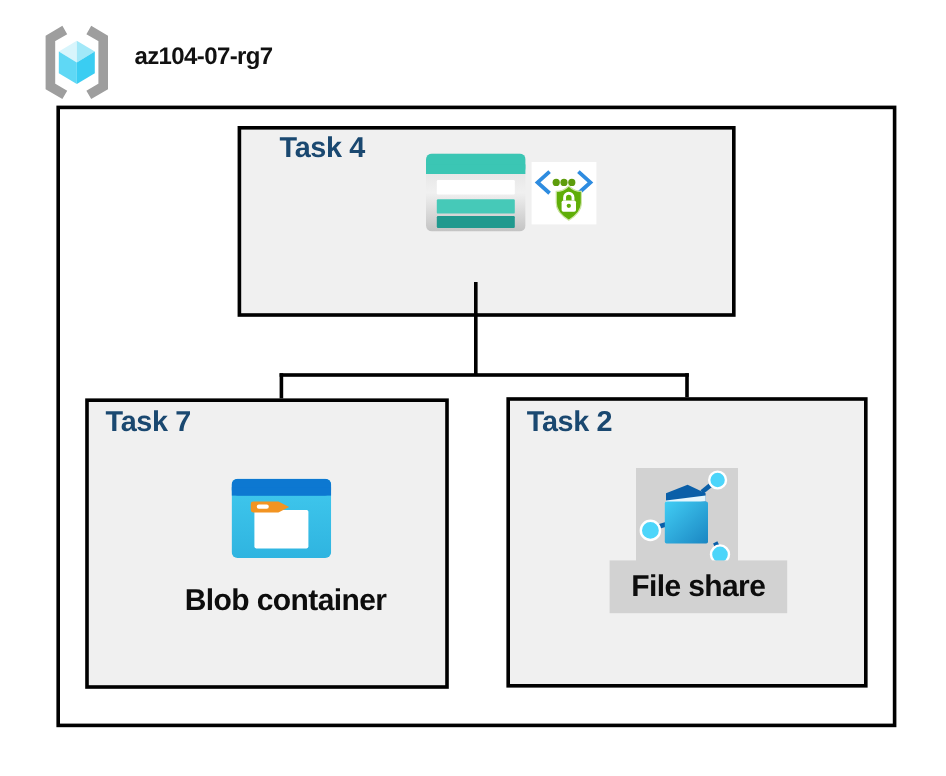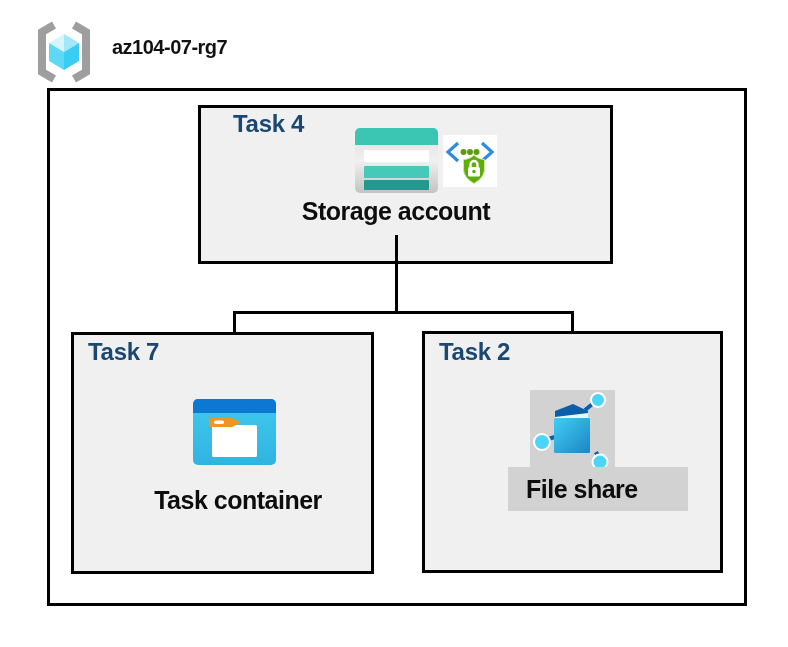--- a/index.html
+++ b/index.html
@@ -62,21 +62,21 @@
   .line-v3 { left: 571px; top: 311px; width: 3px;   height: 80px; }
 
   
   .storage-icon { left: 355px; top: 128px; width: 83px; height: 65px; }
   .sas-icon     { left: 443px; top: 135px; width: 54px; height: 52px; background: #ffffff; }
   .blob-icon    { left: 193px; top: 399px; width: 83px; height: 66px; }
 
   .fileshare-bg   { left: 530px; top: 390px; width: 85px; height: 78px; background: #d2d2d2; }
   .fileshare-icon { left: 530px; top: 390px; width: 85px; height: 78px; overflow: visible; }
   .fileshare-band {
-    left: 508px; top: 467px; width: 180px; height: 44px;
+    left: 508px; top: 467px; width: 148px; height: 44px;
     background: #d2d2d2;
     display: flex; align-items: center;
     padding-left: 18px; box-sizing: border-box;
   }
   .fileshare-band .caption { position: static; }
 </style>
 </head>
 <body>
 
 <div class="canvas">
@@ -117,21 +117,20 @@
     <path d="M 39,8 L 49,17 L 39,26" fill="none" stroke="#2e8ce0" stroke-width="3.2"></path>
     <circle cx="20.5" cy="17" r="3" fill="#5d9c0c"></circle>
     <circle cx="27" cy="17" r="3" fill="#5d9c0c"></circle>
     <circle cx="33.5" cy="17" r="3" fill="#5d9c0c"></circle>
     <path d="M 31,20 C 34,23 38,24.5 41.5,24.5 L 41.5,34 C 41.5,41 36,45.5 31,48.5 C 26,45.5 20.5,41 20.5,34 L 20.5,24.5 C 24,24.5 28,23 31,20 Z" fill="#5fae08" stroke="#cfe6a8" stroke-width="1"></path>
     <path d="M 27.5,32 v -2.5 a 3.5,3.5 0 0 1 7,0 V 32" fill="none" stroke="#ffffff" stroke-width="2.4"></path>
     <rect x="25" y="32" width="12" height="9.5" rx="1.5" fill="#ffffff"></rect>
     <circle cx="31" cy="36.5" r="1.8" fill="#5fae08"></circle>
   </svg>
 
-  <div class="abs caption caption-storage">Storage account</div>
 
   <div class="abs line line-v1"></div>
   <div class="abs line line-h1"></div>
   <div class="abs line line-v2"></div>
   <div class="abs line line-v3"></div>
 
   <div class="abs task-box task2-box"></div>
   <div class="abs task-label task2-label">Task 7</div>
 
   <svg class="abs blob-icon" viewBox="0 0 83 66">
@@ -142,21 +141,21 @@
       </linearGradient>
     </defs>
     <rect x="0" y="0" width="83" height="66" rx="5" fill="url(#blobbody)"></rect>
     <rect x="0" y="0" width="83" height="14" rx="5" fill="#0d78d1"></rect>
     <rect x="0" y="7" width="83" height="7" fill="#0d78d1"></rect>
     <rect x="19" y="26" width="45" height="32" rx="1.5" fill="#ffffff"></rect>
     <path d="M 18,19 h 21 l 9,4.5 l -9,4.5 h -21 a 2,2 0 0 1 -2,-2 v -5 a 2,2 0 0 1 2,-2 z" fill="#f29422"></path>
     <rect x="21" y="21.5" width="10" height="3.5" rx="1.7" fill="#ffffff"></rect>
   </svg>
 
-  <div class="abs caption caption-blob">Task container</div>
+  <div class="abs caption caption-blob">Blob container</div>
 
   <div class="abs task-box task3-box"></div>
   <div class="abs task-label task3-label">Task 2</div>
 
   <div class="abs fileshare-bg"></div>
   <svg class="abs fileshare-icon" viewBox="0 0 85 78">
     <defs>
       <linearGradient id="fsbody" x1="0" y1="0" x2="1" y2="1">
         <stop offset="0" stop-color="#41cdf4"></stop>
         <stop offset="1" stop-color="#1b86c2"></stop>

